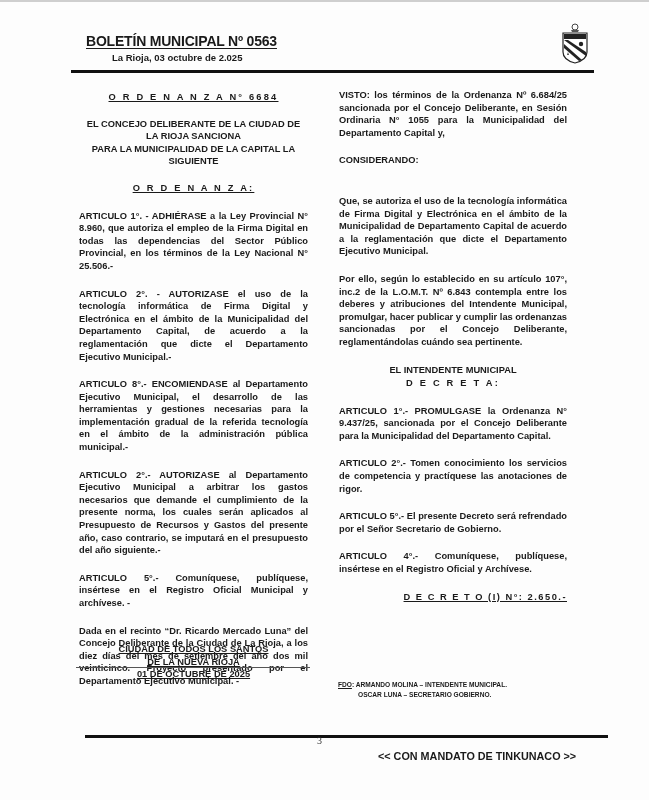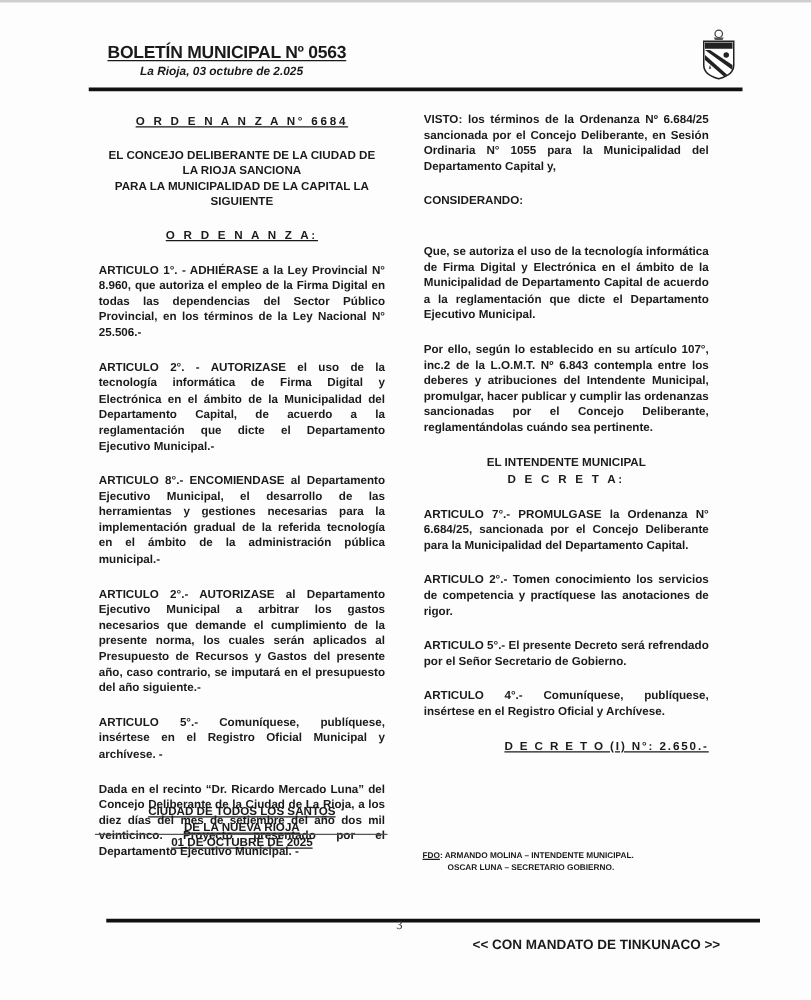--- a/index.html
+++ b/index.html
@@ -6,21 +6,21 @@
     body {
       width: 649px; height: 800px; background: #fdfdfd; position: relative; overflow: hidden;
       font-family: "Liberation Sans", sans-serif; color: #1a1a1a;
     }
     .topbar { position: absolute; left: 0; top: 0; width: 649px; height: 2px; background: #cfcfcf; }
     .header-title {
       position: absolute; left: 86px; top: 33px; font-size: 14px; font-weight: bold;
       text-decoration: underline; text-decoration-thickness: 1px; text-underline-offset: 2px;
       letter-spacing: -0.2px; white-space: nowrap;
     }
-    .header-date { position: absolute; left: 112px; top: 52px; font-size: 9.5px; font-weight: bold; white-space: nowrap; font-style: italic; }
+    .header-date { position: absolute; left: 112px; top: 52px; font-size: 9.5px; font-weight: bold; white-space: nowrap; }
     .crest { position: absolute; left: 560px; top: 22px; width: 30px; height: 42px; }
     .rule-top { position: absolute; left: 71px; top: 70px; width: 523px; height: 3px; background: #111; }
     .col { position: absolute; font-size: 9.3px; font-weight: bold; line-height: 12.6px; }
     .col-left { left: 78px; top: 90px; width: 231px; }
     .col-right { left: 338px; top: 88px; width: 230px; }
     .center { text-align: center; }
     .just { text-align: justify; text-align-last: left; }
     .u { text-decoration: underline; }
     .spaced { letter-spacing: 2.2px; }
     .p { margin: 1px; }
@@ -93,21 +93,21 @@
   <p class="p">CONSIDERANDO:</p>
   <div class="gap-m"></div>
   <div class="gap-m"></div>
   <p class="p just">Que, se autoriza el uso de la tecnología informática de Firma Digital y Electrónica en el ámbito de la Municipalidad de Departamento Capital de acuerdo a la reglamentación que dicte el Departamento Ejecutivo Municipal.</p>
   <div class="gap-m"></div>
   <p class="p just">Por ello, según lo establecido en su artículo 107°, inc.2 de la L.O.M.T. Nº 6.843 contempla entre los deberes y atribuciones del Intendente Municipal, promulgar, hacer publicar y cumplir las ordenanzas sancionadas por el Concejo Deliberante, reglamentándolas cuándo sea pertinente.</p>
   <div class="gap-m"></div>
   <p class="p center">EL INTENDENTE MUNICIPAL</p>
   <p class="p center spaced">D E C R E T A:</p>
   <div class="gap-m"></div>
-  <p class="p just">ARTICULO 7°.- PROMULGASE la Ordenanza N° 6.684/25, sancionada por el Concejo Deliberante para la Municipalidad del Departamento Capital.</p>
+  <p class="p just">ARTICULO 1°.- PROMULGASE la Ordenanza N° 9.437/25, sancionada por el Concejo Deliberante para la Municipalidad del Departamento Capital.</p>
   <div class="gap-m"></div>
   <p class="p just">ARTICULO 2°.- Tomen conocimiento los servicios de competencia y practíquese las anotaciones de rigor.</p>
   <div class="gap-m"></div>
   <p class="p just">ARTICULO 5°.- El presente Decreto será refrendado por el Señor Secretario de Gobierno.</p>
   <div class="gap-m"></div>
   <p class="p just">ARTICULO 4°.- Comuníquese, publíquese, insértese en el Registro Oficial y Archívese.</p>
   <div class="gap-m"></div>
   <p class="p u spaced" style="text-align:right; letter-spacing:1.5px;">D E C R E T O (I) N°: 2.650.-</p>
 </div>
 

